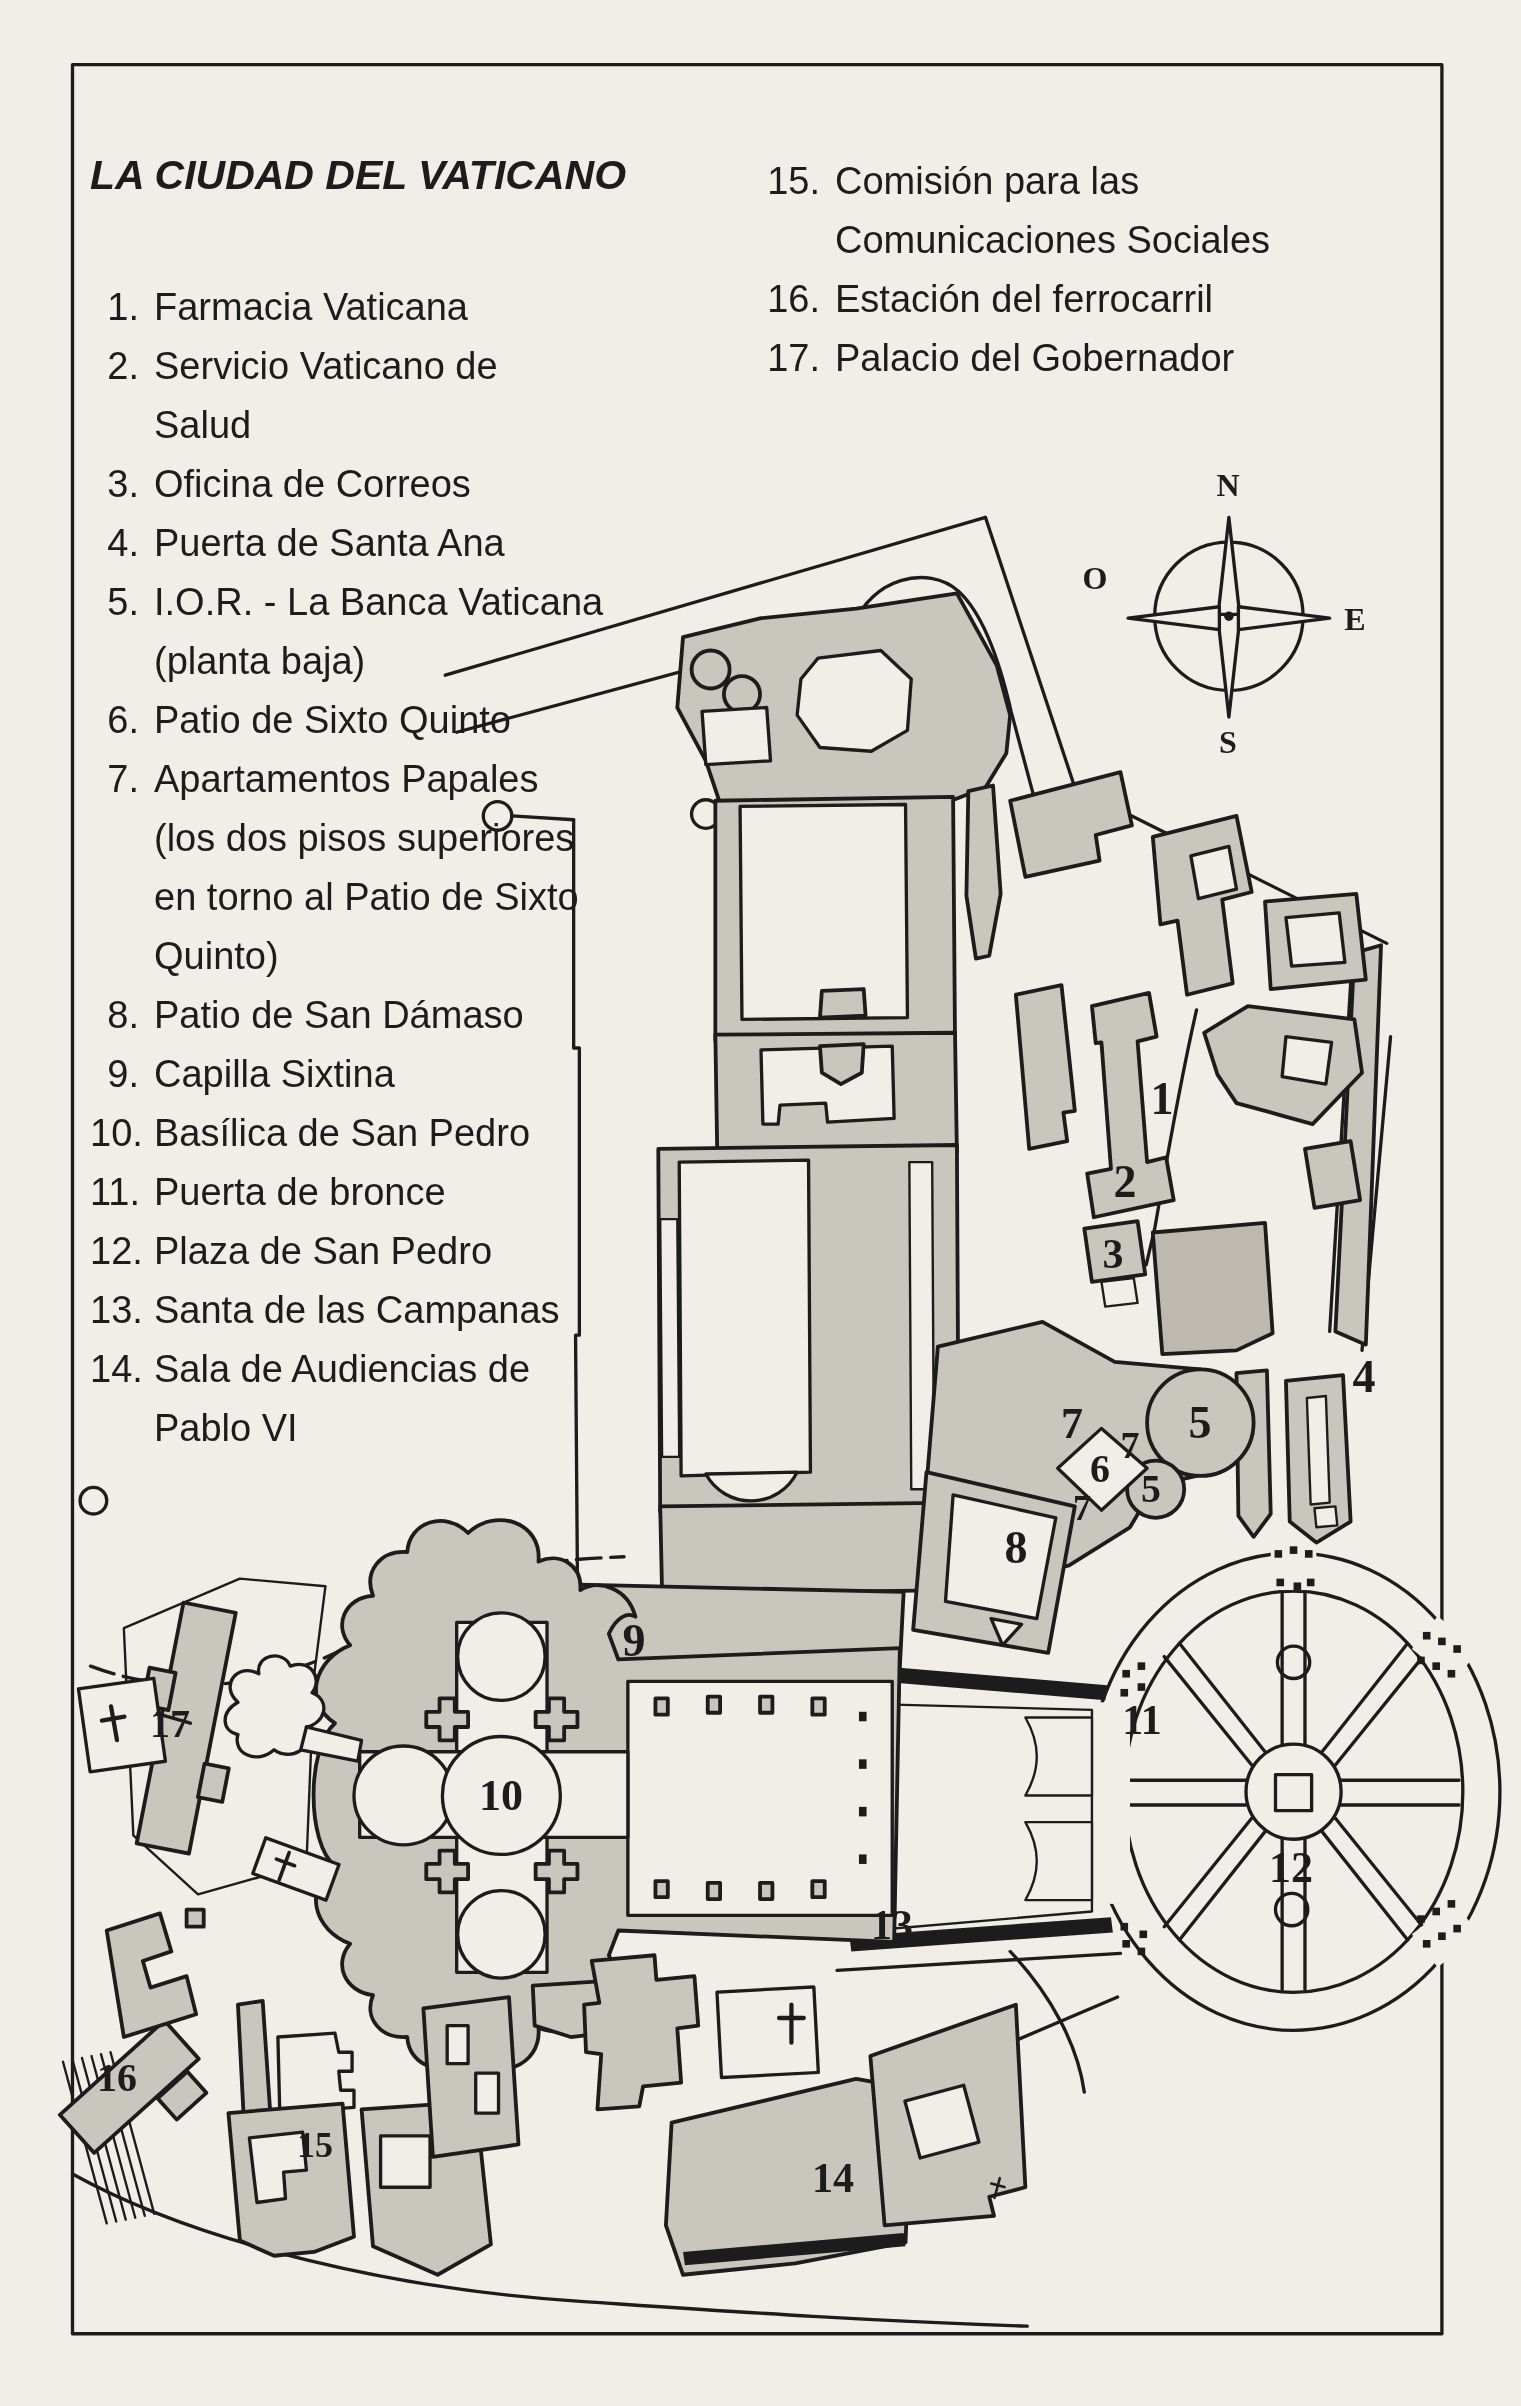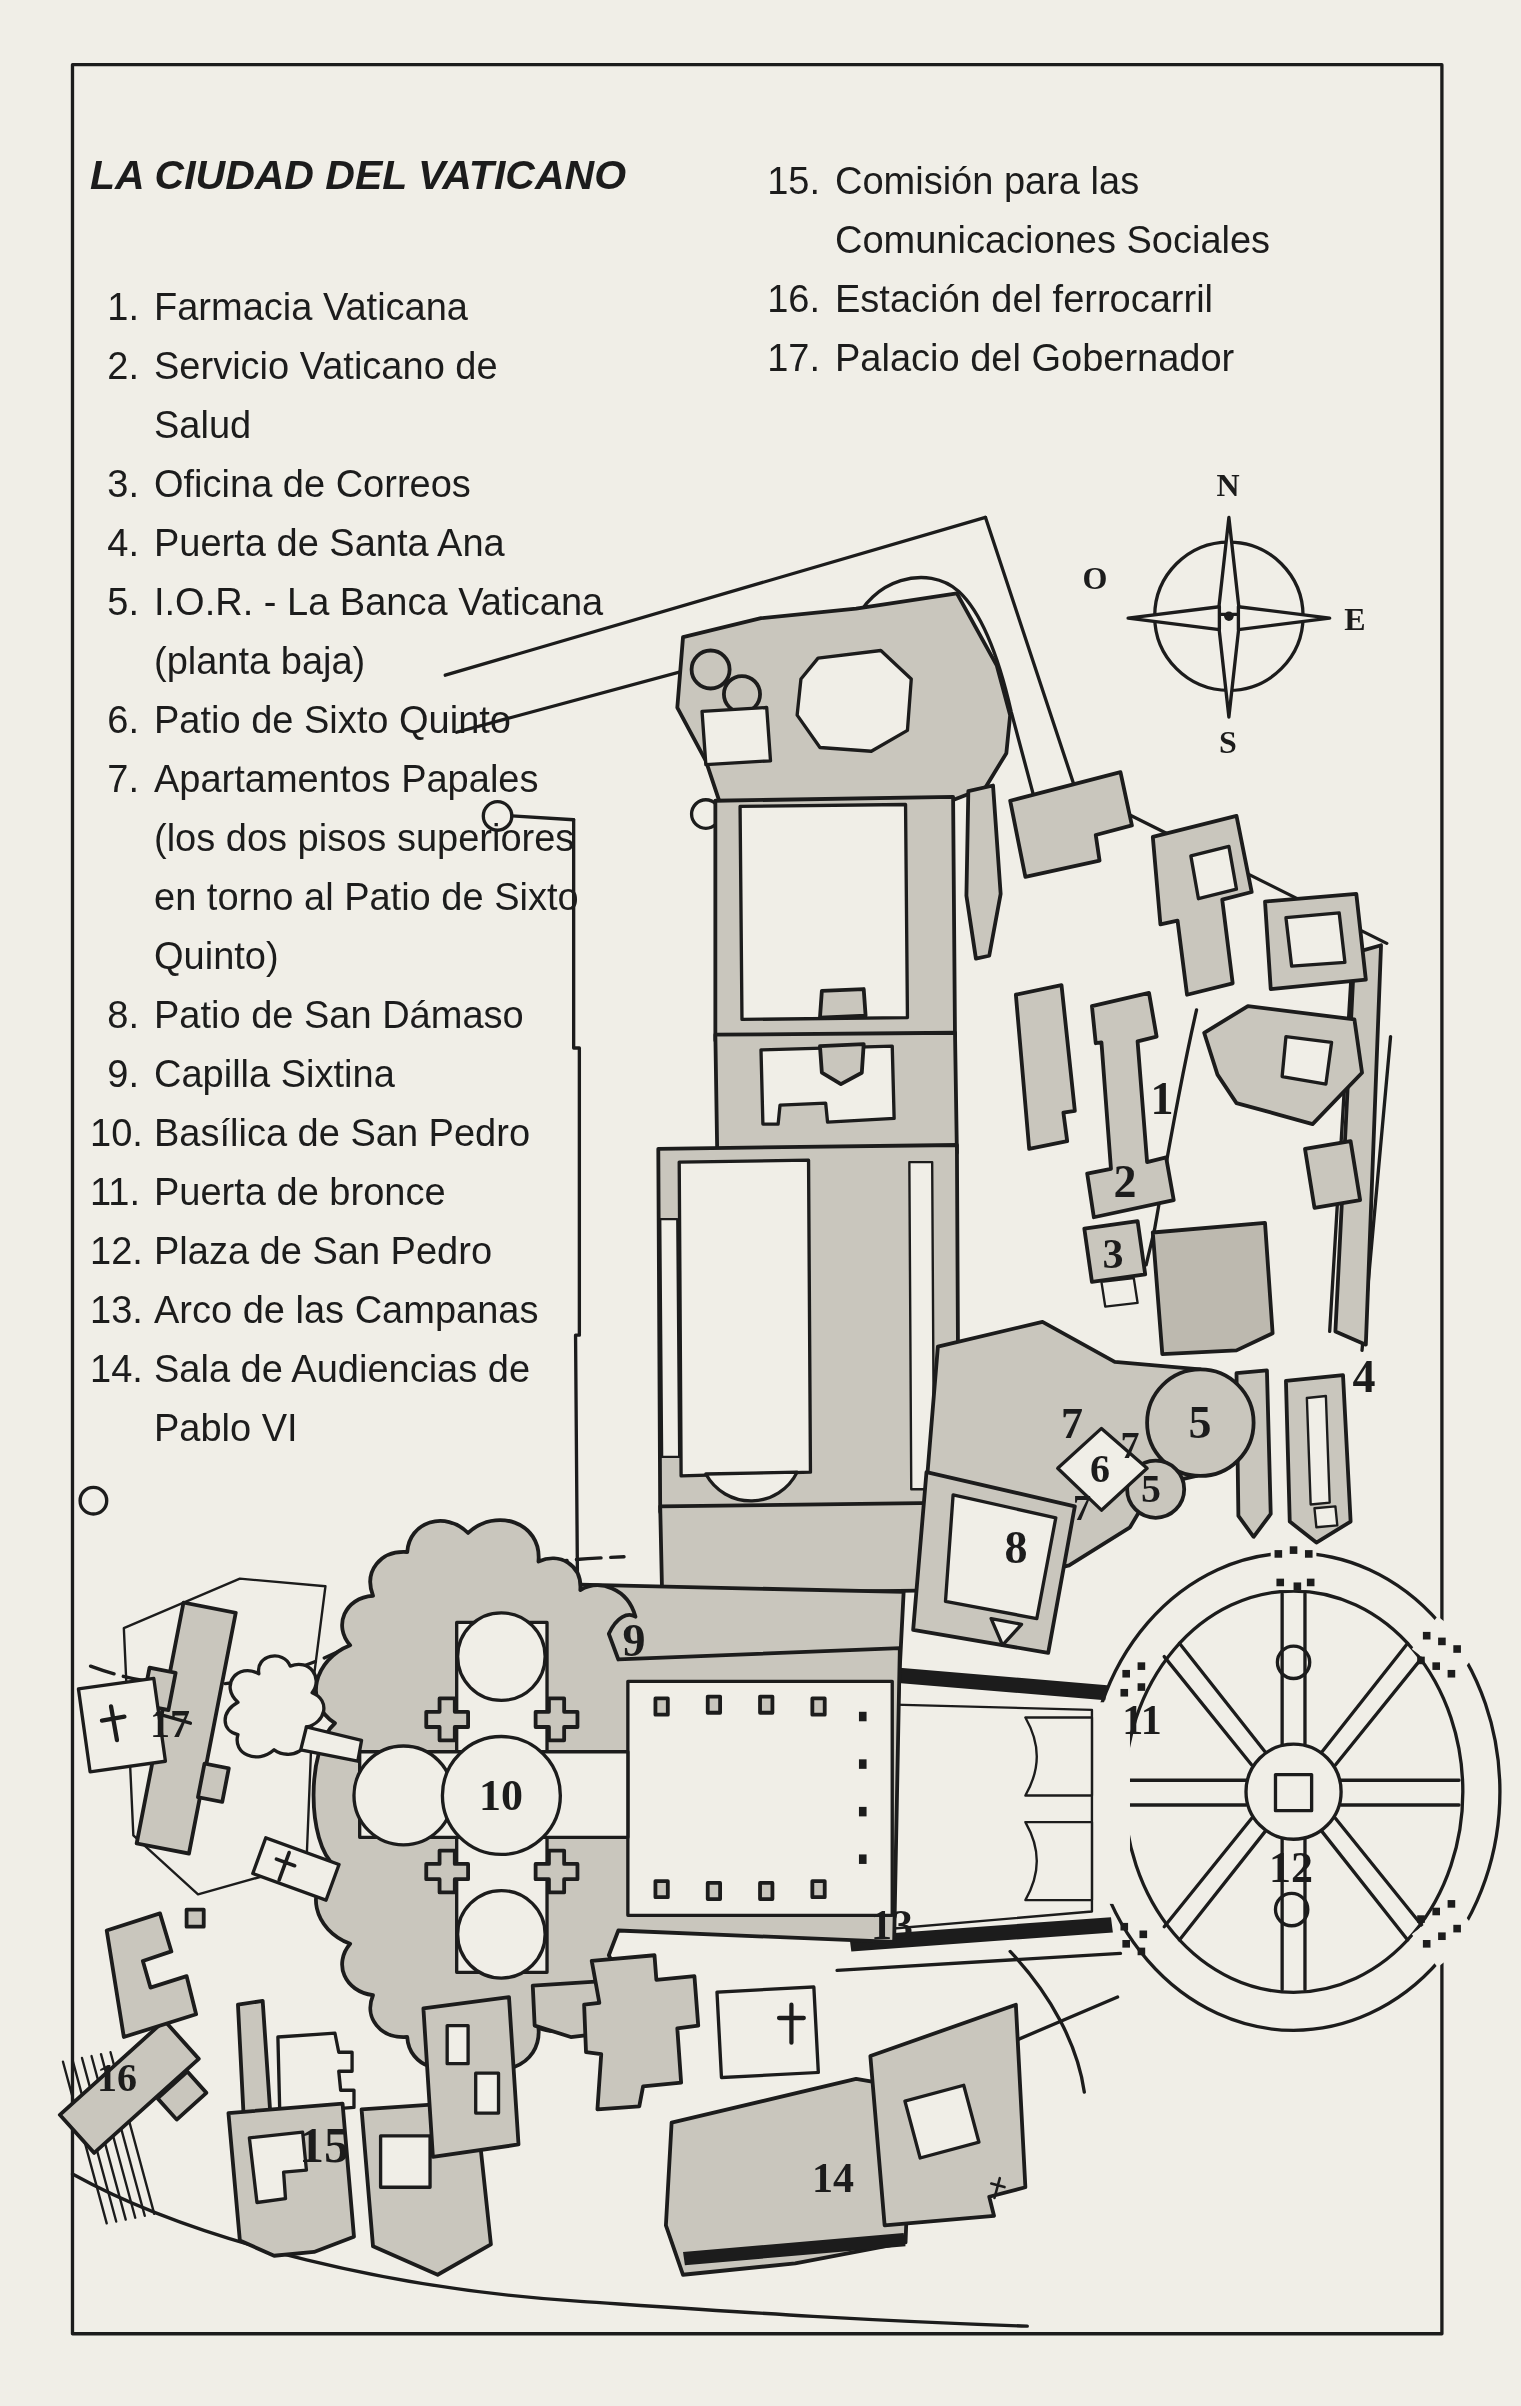--- a/index.html
+++ b/index.html
@@ -354,21 +354,21 @@
     <span class="legend-text">Puerta de bronce</span>
   </div>
 
   <div class="legend-item">
     <span class="legend-num">12.</span>
     <span class="legend-text">Plaza de San Pedro</span>
   </div>
 
   <div class="legend-item">
     <span class="legend-num">13.</span>
-    <span class="legend-text">Arco de las Campanas</span>
+    <span class="legend-text">Santa de las Campanas</span>
   </div>
 
   <div class="legend-item">
     <span class="legend-num">14.</span>
     <span class="legend-text">Sala de Audiencias de
 Pablo VI</span>
   </div>
 </div>
   <div id="legend-col-right" class="legend-col">
   <div class="legend-item">
@@ -404,18 +404,18 @@
       <div class="map-label" style="left: 1072px; top: 1424px; font-size: 44px;">7</div>
       <div class="map-label" style="left: 1130px; top: 1445px; font-size: 38px;">7</div>
       <div class="map-label" style="left: 1082px; top: 1508px; font-size: 36px;">7</div>
       <div class="map-label" style="left: 1016px; top: 1548px; font-size: 46px;">8</div>
       <div class="map-label" style="left: 634px; top: 1641px; font-size: 46px;">9</div>
       <div class="map-label" style="left: 501px; top: 1796px; font-size: 44px;">10</div>
       <div class="map-label" style="left: 1142px; top: 1720px; font-size: 42px;">11</div>
       <div class="map-label" style="left: 1291px; top: 1868px; font-size: 44px;">12</div>
       <div class="map-label" style="left: 892px; top: 1925px; font-size: 42px;">13</div>
       <div class="map-label" style="left: 833px; top: 2178px; font-size: 42px;">14</div>
-      <div class="map-label" style="left: 324px; top: 2145px; font-size: 50px;">15</div>
+      <div class="map-label" style="left: 315px; top: 2145px; font-size: 36px;">15</div>
       <div class="map-label" style="left: 117px; top: 2078px; font-size: 40px;">16</div>
       <div class="map-label" style="left: 170px; top: 1724px; font-size: 40px;">17</div>
     </div>
 </div>
 
 
 </body></html>

